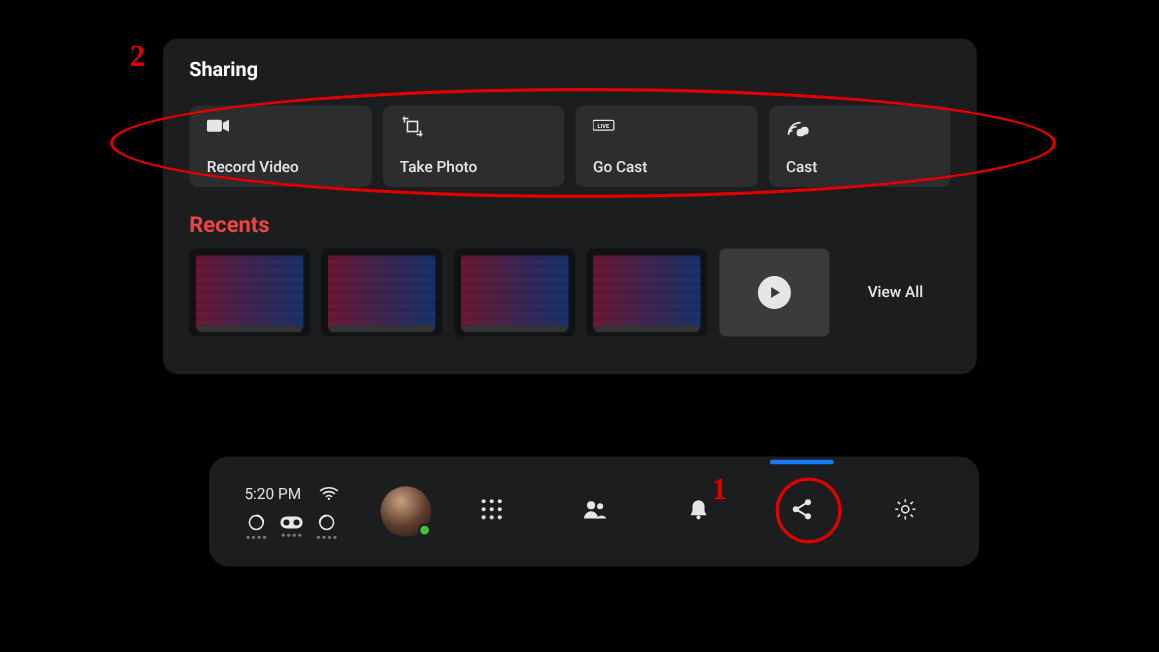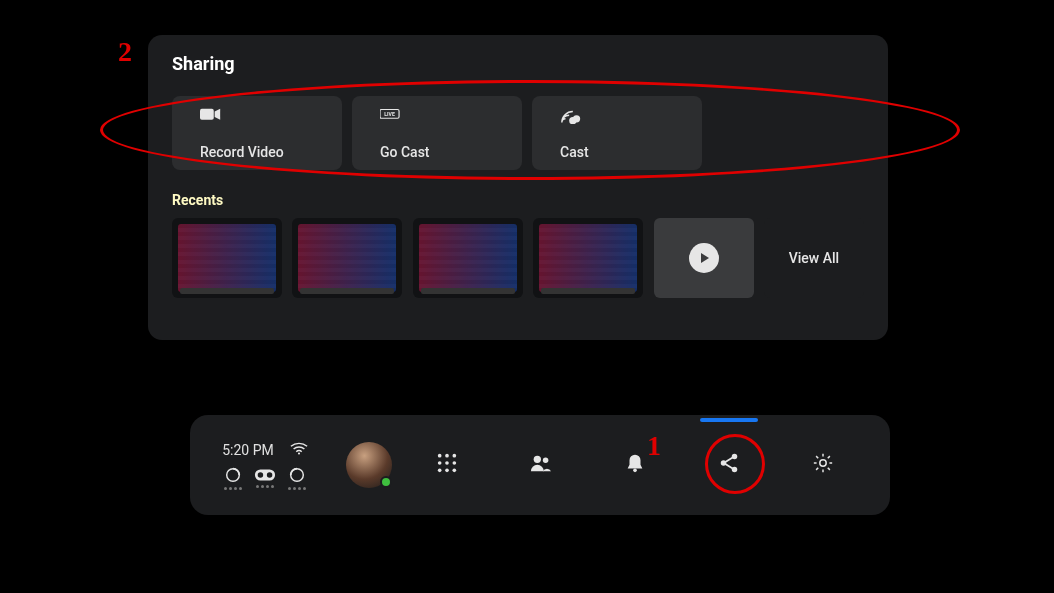--- a/index.html
+++ b/index.html
@@ -14,28 +14,28 @@
     background: #1c1d1f;
     border-radius: 14px;
     padding: 18px 24px 22px 24px;
   }
   .panel-title { font-size: 18px; font-weight: 700; margin-bottom: 22px; }
   .tiles { display: flex; gap: 10px; }
   .tile {
     width: 170px; height: 74px;
     background: #2c2d2f;
     border-radius: 8px;
-    padding: 10px 28px;
+    padding: 10px 16px;
     display: flex; flex-direction: column; justify-content: space-between;
     cursor: pointer;
   }
   .tile .ico { width: 22px; height: 18px; display:flex; align-items:center; }
   .tile .lbl { font-size: 14px; color: #e6e6e6; font-weight: 500; }
 
-  .recents-title { font-size: 14px; font-weight: 700; color: #fef9c3; margin-top: 22px; margin-bottom: 10px; }
+  .recents-title { font-size: 20px; font-weight: 700; color: #ef4444; margin-top: 22px; margin-bottom: 10px; }
   .recents { display: flex; gap: 8px; justify-content: space-between; }
   .thumb {
     width: 110px; height: 80px;
     background: #111214;
     border-radius: 6px;
     position: relative; overflow: hidden;
     cursor: pointer;
   }
   .thumb .mini {
     position:absolute; inset:6px;
@@ -129,20 +129,29 @@
 
     <div class="tiles">
       <div class="tile">
         <span class="ico">
           <svg viewBox="0 0 24 18">
               <rect x="0" y="2" width="15" height="12" rx="2" class="ifill"></rect>
               <path d="M16 5 L22 2 L22 14 L16 11 Z" class="ifill"></path>
             </svg>
         </span>
         <span class="lbl">Record Video</span>
+      </div>
+      <div class="tile">
+        <span class="ico">
+          <svg viewBox="0 0 24 24">
+              <path d="M4 2 L4 8 M2 4 L8 4 M20 22 L20 16 M22 20 L16 20" class="istroke"></path>
+              <rect x="7" y="7" width="10" height="10" class="istroke"></rect>
+            </svg>
+        </span>
+        <span class="lbl">Take Photo</span>
       </div>
       <div class="tile">
         <span class="ico">
           <svg viewBox="0 0 30 18">
               <rect x="0" y="2" width="26" height="12" rx="2" class="istroke"></rect>
               <text x="13" y="11" text-anchor="middle" font-size="7" font-weight="700" fill="#e6e6e6">LIVE</text>
             </svg>
         </span>
         <span class="lbl">Go Cast</span>
       </div>

